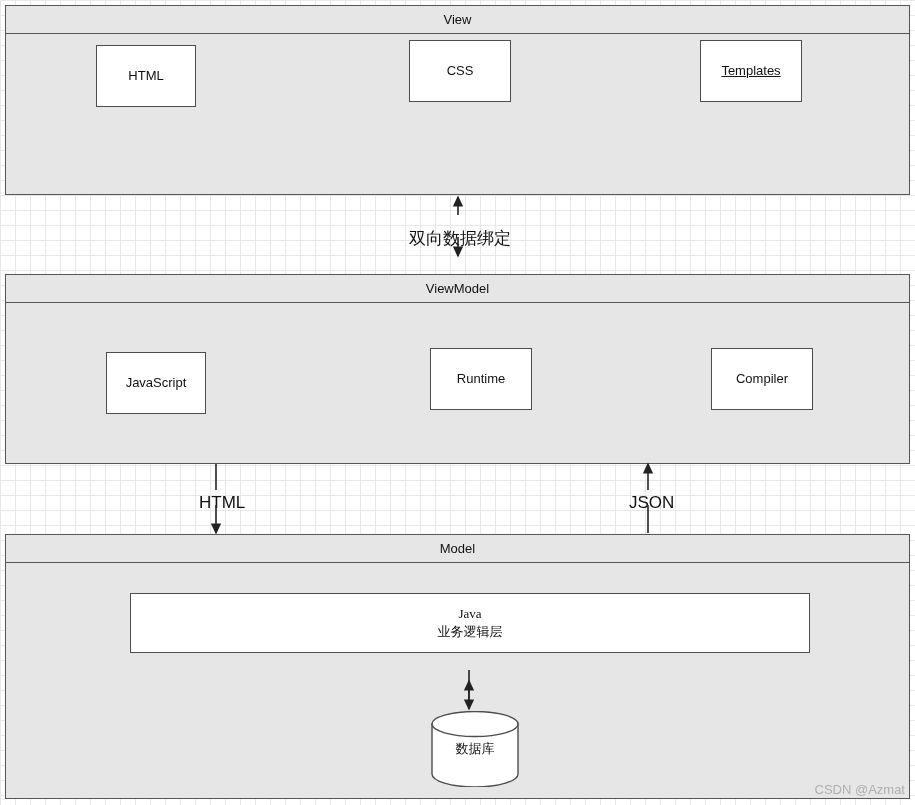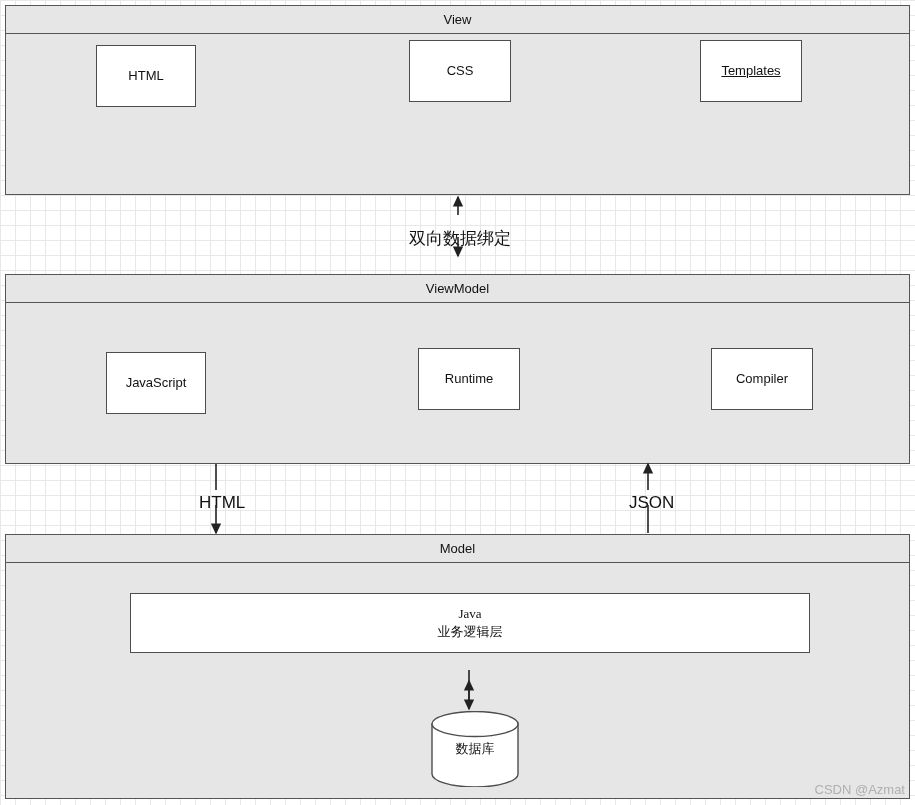--- a/index.html
+++ b/index.html
@@ -100,21 +100,21 @@
   <div class="layer" style="left:5px; top:5px; width:905px; height:190px;">
     <div class="layer-title">View</div>
     <div class="node" style="left:90px; top:39px; width:100px; height:62px;">HTML</div>
     <div class="node" style="left:403px; top:34px; width:102px; height:62px;">CSS</div>
     <div class="node" style="left:694px; top:34px; width:102px; height:62px;text-decoration:underline;">Templates</div>
   </div>
 
   <div class="layer" style="left:5px; top:274px; width:905px; height:190px;">
     <div class="layer-title">ViewModel</div>
     <div class="node" style="left:100px; top:77px; width:100px; height:62px;">JavaScript</div>
-    <div class="node" style="left:412px; top:73px; width:102px; height:62px;">Runtime</div>
+    <div class="node" style="left:424px; top:73px; width:102px; height:62px;">Runtime</div>
     <div class="node" style="left:705px; top:73px; width:102px; height:62px;">Compiler</div>
   </div>
 
   <div class="layer" style="left:5px; top:534px; width:905px; height:265px;">
     <div class="layer-title">Model</div>
     <div class="node" style="left:124px; top:58px; width:680px; height:60px; flex-direction:column;font-family:Liberation Serif, serif;">
       <span>Java</span>
       <span>业务逻辑层</span>
     </div>
 

